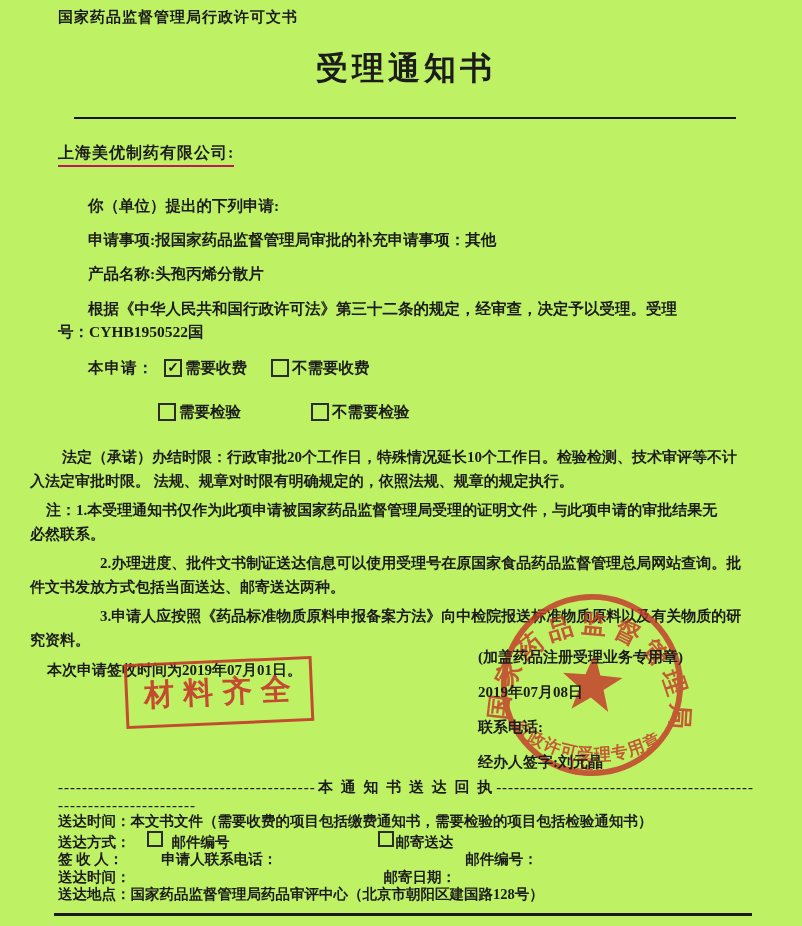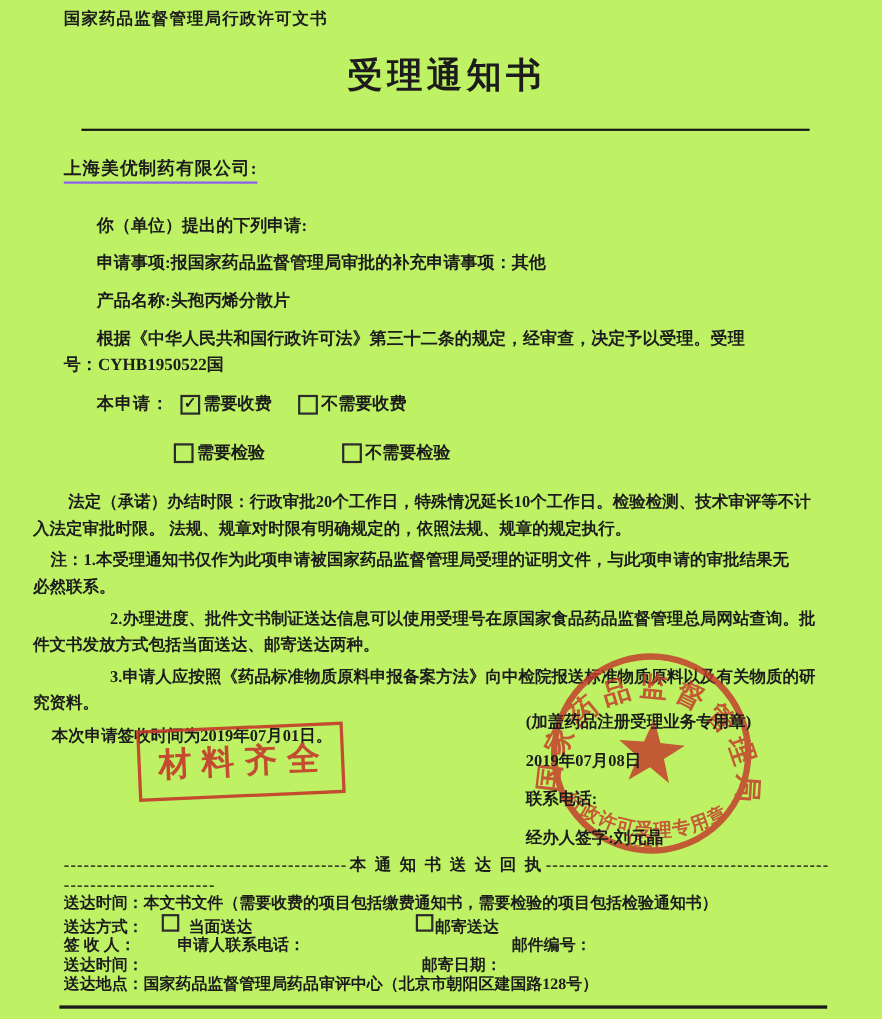--- a/index.html
+++ b/index.html
@@ -5,21 +5,21 @@
   html,body{margin:0;padding:0;background:#e9e9e9;}
   .page{
     position:relative;width:802px;height:926px;margin:0 auto;background:#bef264;
     font-family:"Liberation Serif","DejaVu Serif",serif;color:#1c1c1c;overflow:hidden;
     box-sizing:border-box;padding:8px 48px 0 58px;
   }
   .doc-header{font-size:15px;font-weight:bold;letter-spacing:1px;}
   .doc-title{text-align:center;font-size:32px;font-weight:bold;letter-spacing:4px;margin-top:20px;}
   .title-rule{border-top:2px solid #161616;margin:26px 18px 0 16px;}
   .recipient{margin-top:24px;font-size:16px;font-weight:bold;}
-  .recipient span{display:inline-block;border-bottom:2px solid #8b5cf6;padding-bottom:1px;letter-spacing:1px;}
+  .recipient span{display:inline-block;border-bottom:2px solid #be185d;padding-bottom:1px;letter-spacing:1px;}
   .body-line{font-size:15.5px;font-weight:bold;line-height:23px;}
   .intro{margin-top:27px;padding-left:30px;}
   .field{margin-top:11px;padding-left:30px;}
   .acc1{margin-top:12px;padding-left:30px;}
   .acc2{margin-top:0;}
   .cb-row{margin-top:13px;padding-left:30px;font-size:15.5px;font-weight:bold;line-height:23px;display:flex;align-items:center;}
   .cb-row.second{margin-top:21px;padding-left:100px;gap:46px;}
   .cb-item{display:inline-flex;align-items:center;}
   .cb-item + .cb-item{margin-left:24px;align-items:center;}
   .cb-label{margin-right:10px;letter-spacing:1px;}
@@ -133,21 +133,21 @@
     <span class="dash">--------------------------------------------------------------------------</span>
     <span class="receipt-title">本 通 知 书 送 达 回 执</span>
     <span class="dash">--------------------------------------------------</span>
   </div>
   <div class="dash2">-----------------------</div>
 
   <div class="rrow">
     <span>送达时间：</span><span>本文书文件（需要收费的项目包括缴费通知书，需要检验的项目包括检验通知书）</span>
   </div>
   <div class="rrow">
-    <span>送达方式：</span><span class="m18"></span><span class="box"></span><span style="margin-left:7px;">当面送达</span><span class="m150"></span><span class="box"></span><span>邮寄送达</span>
+    <span>送达方式：</span><span class="m18"></span><span class="box"></span><span style="margin-left:7px;">邮件编号</span><span class="m150"></span><span class="box"></span><span>邮寄送达</span>
   </div>
   <div class="rrow">
     <span>签 收 人：</span><span class="m40"></span><span>申请人联系电话：</span><span class="m190"></span><span>邮件编号：</span>
   </div>
   <div class="rrow">
     <span>送达时间：</span><span class="m255"></span><span>邮寄日期：</span>
   </div>
   <div class="rrow">
     <span>送达地点：</span><span>国家药品监督管理局药品审评中心（北京市朝阳区建国路128号）</span>
   </div>

